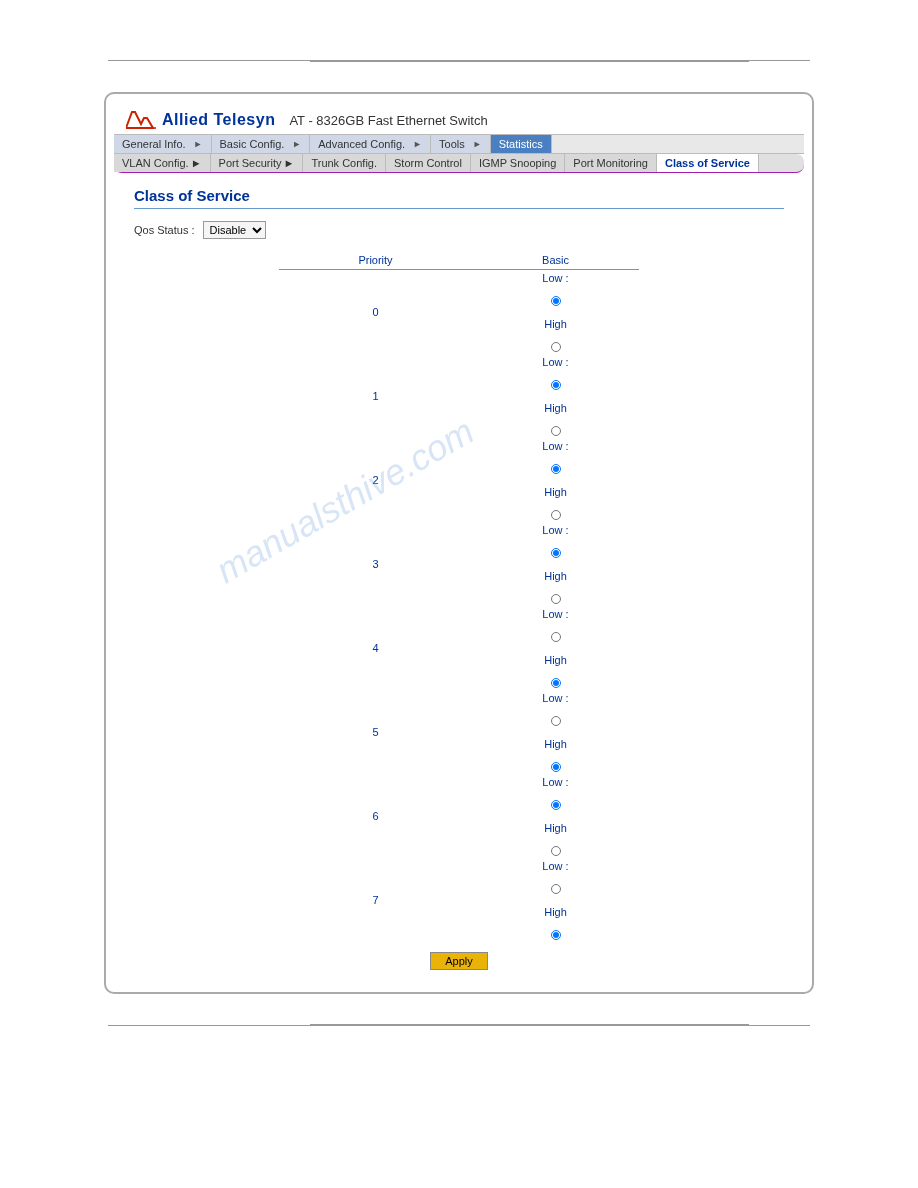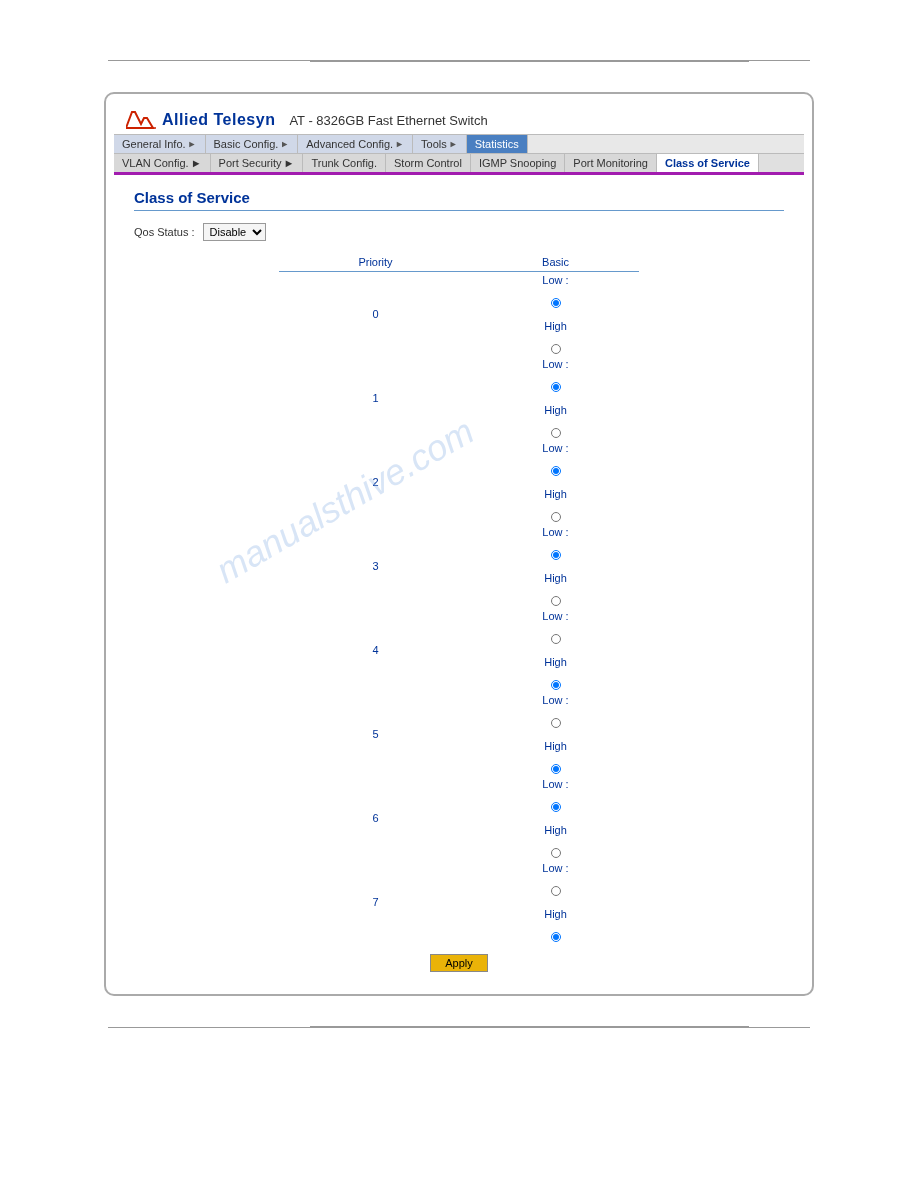--- a/index.html
+++ b/index.html
@@ -78,39 +78,40 @@
 
     .nav-item {
       padding: 3px 8px;
       font-size: 11px;
       color: #333;
       background: #d0d8e8;
       border-right: 1px solid #bbb;
       cursor: pointer;
       display: flex;
       align-items: center;
-      gap: 2px;
+      gap: 8px;
       white-space: nowrap;
     }
 
     .nav-item .arrow {
       font-size: 9px;
       color: #555;
     }
 
     .nav-item.active-nav {
       background: #4a7fc1;
       color: #fff;
     }
 
     
     .nav-row2 {
       display: flex;
       background: #e0e0e0;
-      border-bottom: 3px solid #a21caf;
+      border-bottom: 1px solid #a21caf;
+      border-radius: 8px;
     }
 
     .nav-item2 {
       padding: 3px 8px;
       font-size: 11px;
       color: #333;
       background: #d8d8d8;
       border-right: 1px solid #bbb;
       cursor: pointer;
       white-space: nowrap;

